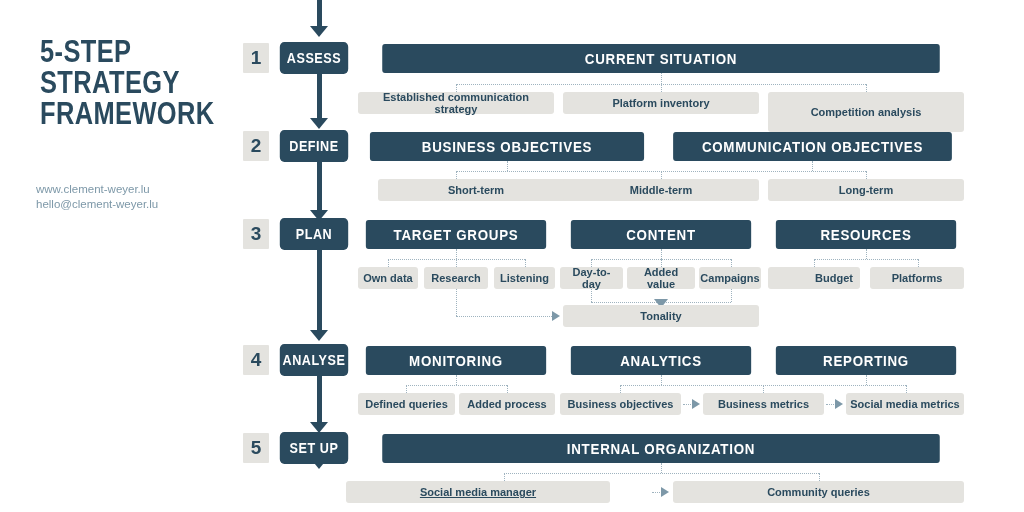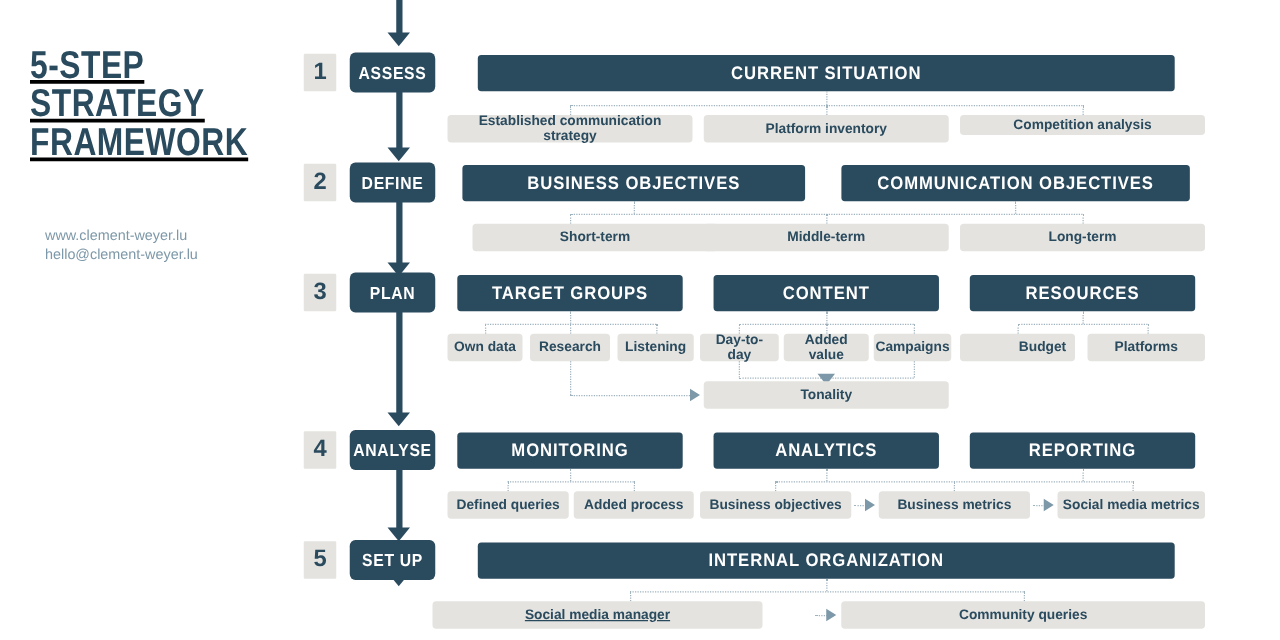--- a/index.html
+++ b/index.html
@@ -7,21 +7,21 @@
   body{
     width:1024px;height:512px;
     background:#ffffff;
     font-family:"Liberation Sans","DejaVu Sans",sans-serif;
     overflow:hidden;
     position:relative;
   }
   #root{position:relative;width:1024px;height:512px;}
 
   
-  .brand{position:absolute;left:24px;top:36px;width:190px;text-decoration:underline;}
+  .brand{position:absolute;left:40px;top:36px;width:190px;}
   .brand-title{
     color:#2a4a5e;
     font-family:"Liberation Sans Narrow","Liberation Sans",sans-serif;
     font-weight:bold;
     font-size:31px;
     line-height:31px;
     letter-spacing:0.5px;
     transform:scaleX(0.82);
     transform-origin:left top;
     white-space:pre;
@@ -143,21 +143,21 @@
   <div class="hdr-bar" style="left:358px;top:44px;width:606px;height:29px;">CURRENT SITUATION</div>
 
   <div class="dot-v" style="left:661px;top:73px;height:11px;"></div>
   <div class="dot-h" style="left:456px;top:84px;width:410px;"></div>
   <div class="dot-v" style="left:456px;top:84px;height:8px;"></div>
   <div class="dot-v" style="left:661px;top:84px;height:8px;"></div>
   <div class="dot-v" style="left:866px;top:84px;height:8px;"></div>
 
   <div class="sub-box" style="left:358px;top:92px;width:196px;height:22px;">Established communication strategy</div>
   <div class="sub-box" style="left:563px;top:92px;width:196px;height:22px;">Platform inventory</div>
-  <div class="sub-box" style="left:768px;top:92px;width:196px;height:16px;">Competition analysis</div>
+  <div class="sub-box" style="left:768px;top:92px;width:196px;height:40px;">Competition analysis</div>
 
   <div class="num-badge" style="left:243px;top:131px;">2</div>
   <div class="step-btn" style="left:276px;top:130px;width:76px;height:32px;">DEFINE</div>
   <div class="hdr-bar" style="left:358px;top:132px;width:298px;height:29px;">BUSINESS OBJECTIVES</div>
   <div class="hdr-bar" style="left:661px;top:132px;width:303px;height:29px;">COMMUNICATION OBJECTIVES</div>
 
   <div class="dot-v" style="left:507px;top:161px;height:10px;"></div>
   <div class="dot-v" style="left:812px;top:161px;height:10px;"></div>
   <div class="dot-h" style="left:456px;top:171px;width:410px;"></div>
   <div class="dot-v" style="left:456px;top:171px;height:8px;"></div>

